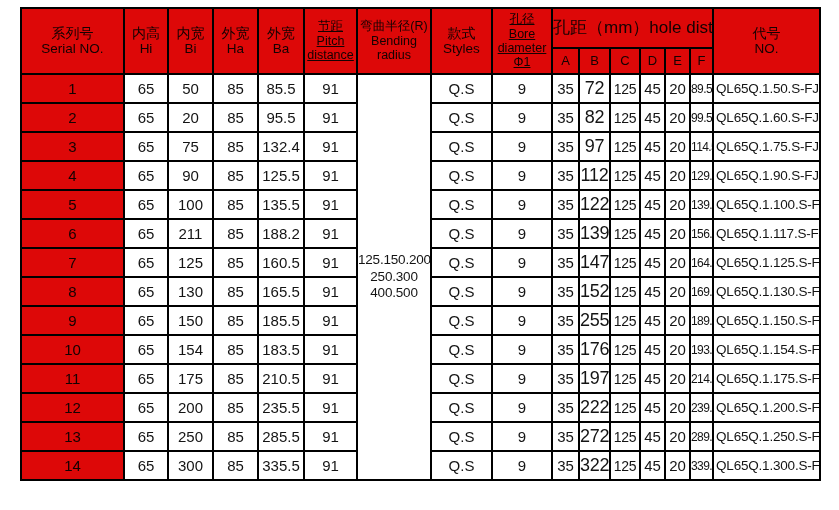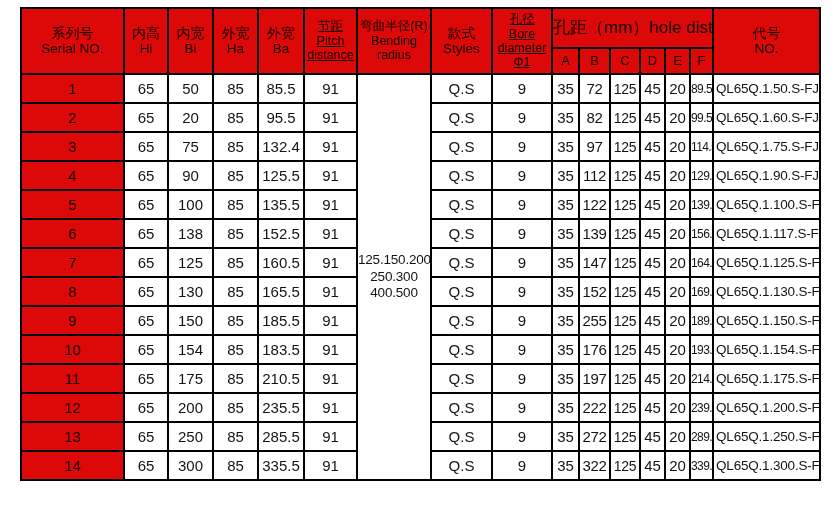--- a/index.html
+++ b/index.html
@@ -55,21 +55,21 @@
     color: #141414;
     text-align: center;
     vertical-align: middle;
     font-size: 15px;
   }
   tbody td.col-serial {
     background: #dd0808;
     color: #140202;
     font-size: 15px;
   }
-  tbody td.col-b { font-size: 15px; letter-spacing: -0.3px; }
+  tbody td.col-b { font-size: 18px; letter-spacing: -0.3px; }
   tbody td.col-c { font-size: 14px; letter-spacing: -0.3px; }
   tbody td.col-f { font-size: 12px; letter-spacing: -0.6px; }
   tbody td.col-code {
     text-align: left;
     font-size: 13.5px;
     letter-spacing: -0.2px;
     padding-left: 2px;
   }
   tbody td.col-bending {
     font-size: 13.5px;
@@ -244,23 +244,23 @@
           <td class="col-b">122</td>
           <td class="col-c">125</td>
           <td class="col-d">45</td>
           <td class="col-e">20</td>
           <td class="col-f">139.5</td>
           <td class="col-code">QL65Q.1.100.S-FJT</td>
         </tr>
         <tr>
           <td class="col-serial">6</td>
           <td class="col-hi">65</td>
-          <td class="col-bi">138</td>
-          <td class="col-ha">85</td>
-          <td class="col-ba">152.5</td>
+          <td class="col-bi">211</td>
+          <td class="col-ha">85</td>
+          <td class="col-ba">188.2</td>
           <td class="col-pitch">91</td>
           <td class="col-styles">Q.S</td>
           <td class="col-bore">9</td>
           <td class="col-a">35</td>
           <td class="col-b">139</td>
           <td class="col-c">125</td>
           <td class="col-d">45</td>
           <td class="col-e">20</td>
           <td class="col-f">156.5</td>
           <td class="col-code">QL65Q.1.117.S-FJT</td>

